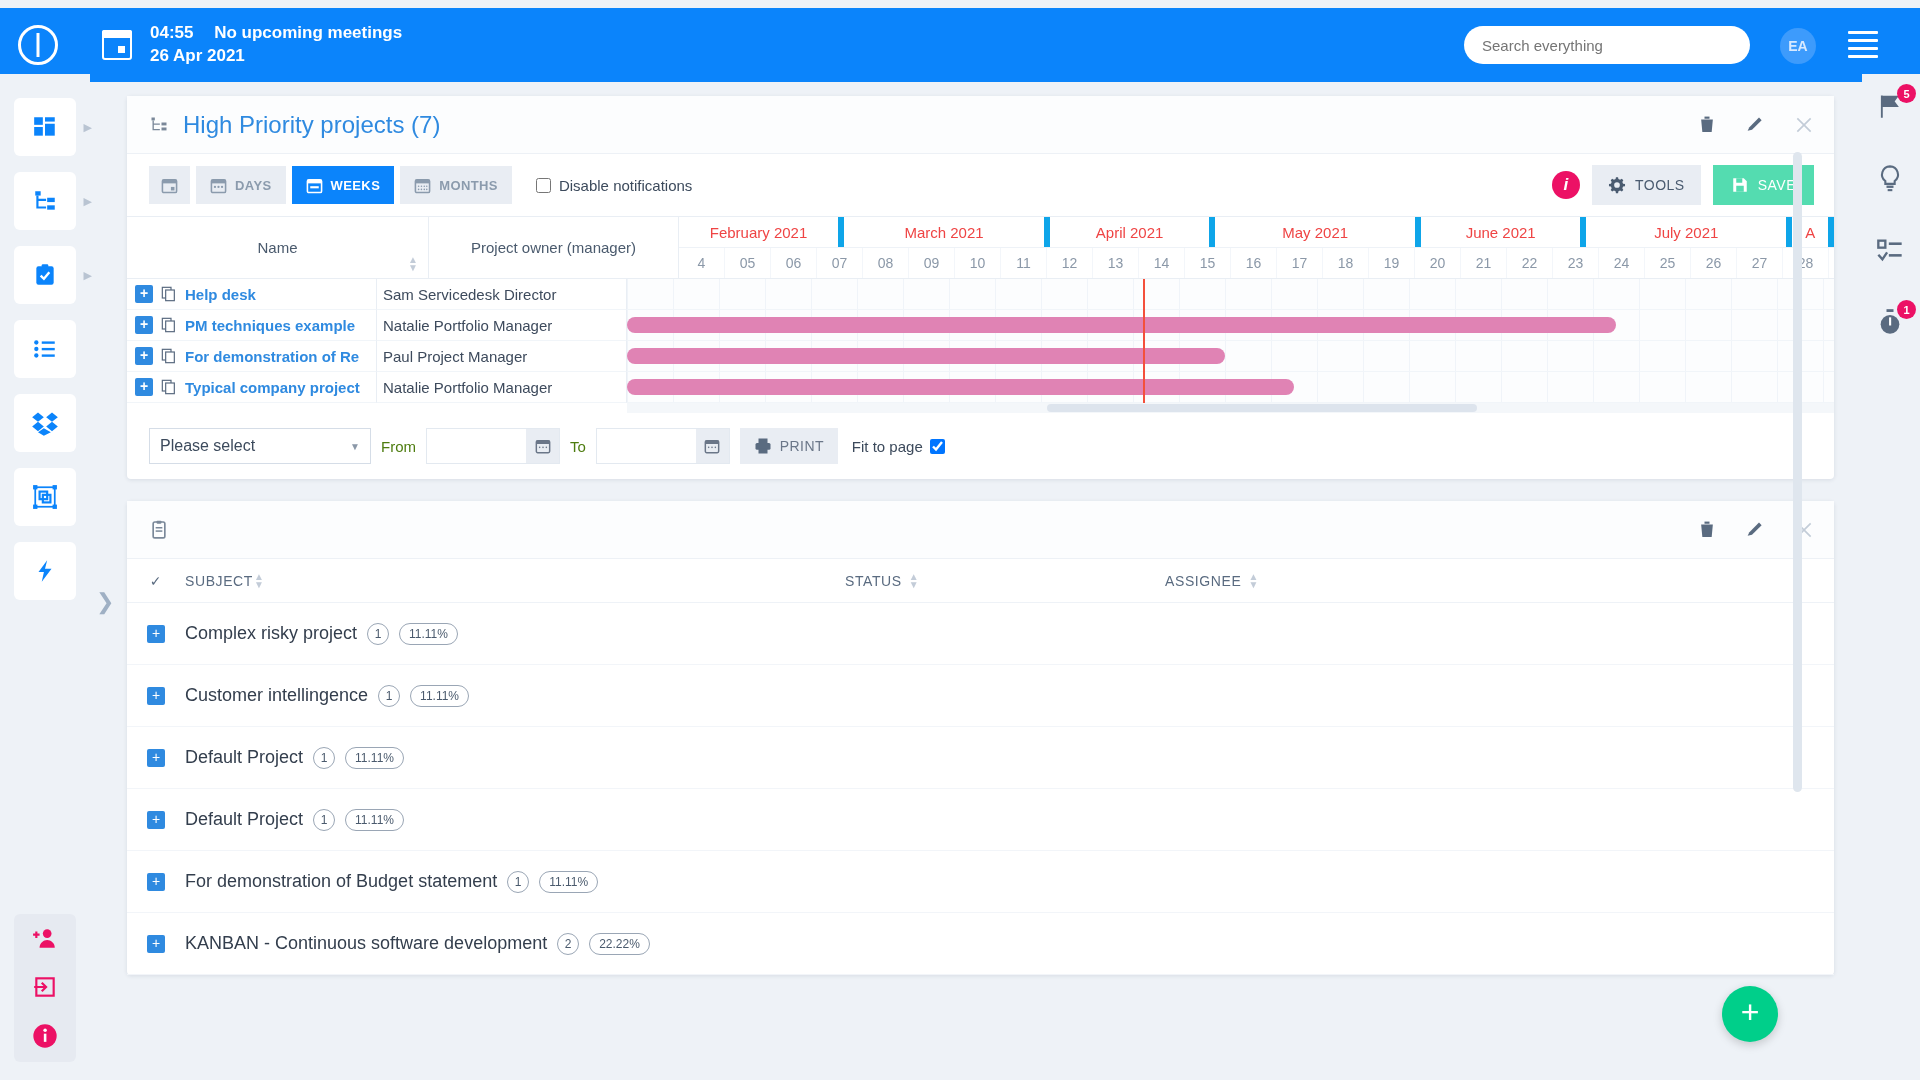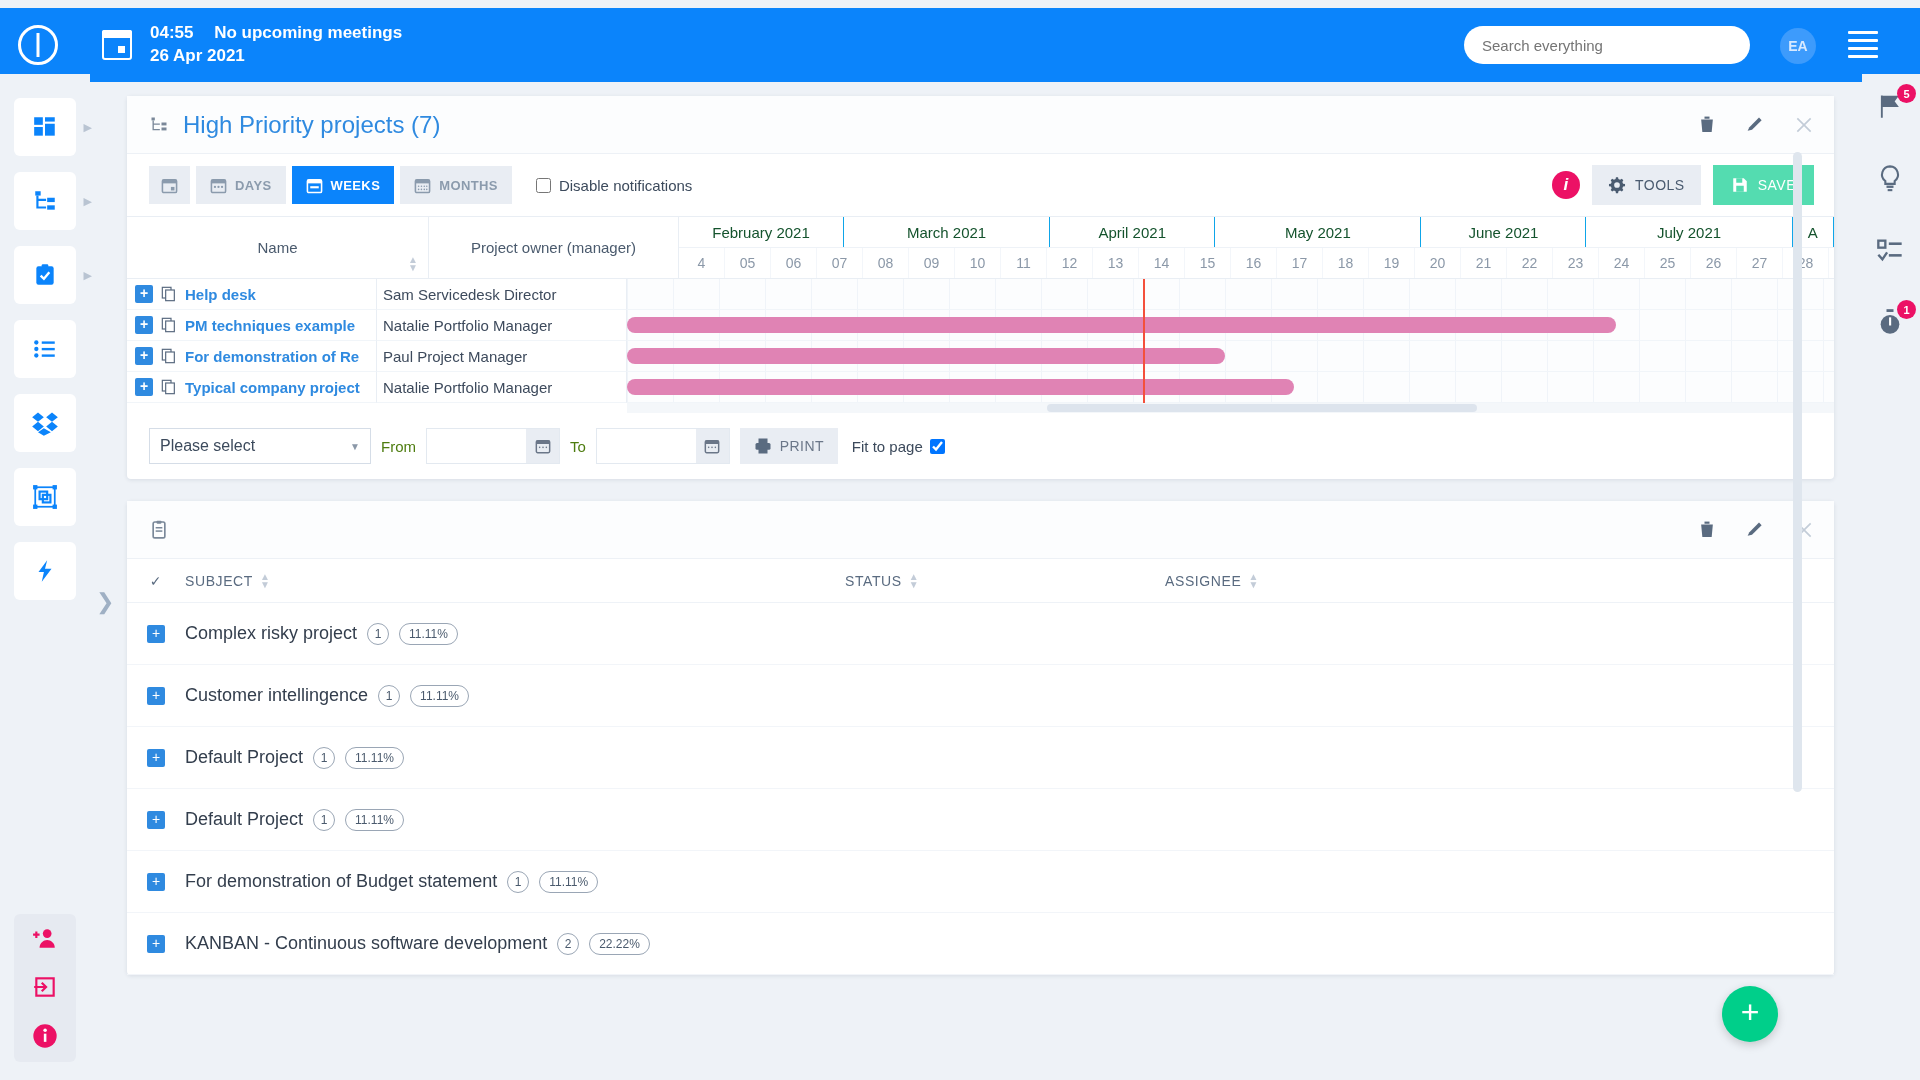--- a/index.html
+++ b/index.html
@@ -154,22 +154,22 @@
     border-right: 1px solid #e9eef4; border-bottom: 1px solid #e9eef4;
     display: flex; align-items: center; justify-content: center;
     font-size: 15px; color: #4a5a6d; position: relative;
   }
   .gcol-name { width: 302px; }
   .gcol-owner { width: 250px; }
   .sortarrow { position: absolute; right: 10px; bottom: 6px; color: #c3ccd8; font-size: 10px; line-height: 8px; }
   .gtimeline { flex: 1; overflow: hidden; position: relative; }
   .months { display: flex; height: 31px; border-bottom: 1px solid #eef2f7; }
   .month {
-    font-size: 15px; color: #14532d; display: flex; align-items: center; justify-content: center;
-    border-right: 1px solid #0ea5e9;
+    font-size: 15px; color: #ef4444; display: flex; align-items: center; justify-content: center;
+    border-right: 6px solid #0ea5e9;
   }
   .weeks { display: flex; height: 31px; border-bottom: 1px solid #e9eef4; }
   .week {
     width: 46px; flex: 0 0 46px; font-size: 14px; color: #8b98a8;
     display: flex; align-items: center; justify-content: center;
     border-right: 1px solid #f3f6fa;
   }
   .grow { display: flex; height: 31px; }
   .gname, .gowner {
     border-right: 1px solid #e9eef4; border-bottom: 1px solid #f1f5f9;
@@ -219,21 +219,21 @@
   }
   .fitwrap { display: flex; align-items: center; gap: 7px; margin-left: 14px; font-size: 15px; color: #3c4a5c; }
   .fitwrap input { width: 15px; height: 15px; }
 
   
   .tbl-head {
     display: flex; height: 44px; align-items: center; border-bottom: 1px solid #eef2f7;
     font-size: 14px; color: #5a6b80; letter-spacing: .6px;
   }
   .th-chk { width: 58px; text-align: center; }
-  .th-subject { width: 660px; display: flex; align-items: center; gap: 7px; }
+  .th-subject { width: 660px; display: flex; align-items: center; gap: 1px; }
   .th-status { width: 320px; display: flex; align-items: center; gap: 7px; }
   .th-assignee { flex: 1; display: flex; align-items: center; gap: 7px; }
   .sarrows { color: #c3ccd8; font-size: 10px; line-height: 8px; display: inline-block; }
   .trow {
     display: flex; align-items: center; height: 62px; border-bottom: 1px solid #f2f5f9;
   }
   .td-chk { width: 58px; display: flex; justify-content: center; }
   .td-subject { width: 660px; display: flex; align-items: center; gap: 10px; font-size: 18px; color: #333e4d; }
   .cnt-badge {
     border: 1px solid #9aa6b5; color: #4a5a6d; border-radius: 50%;

